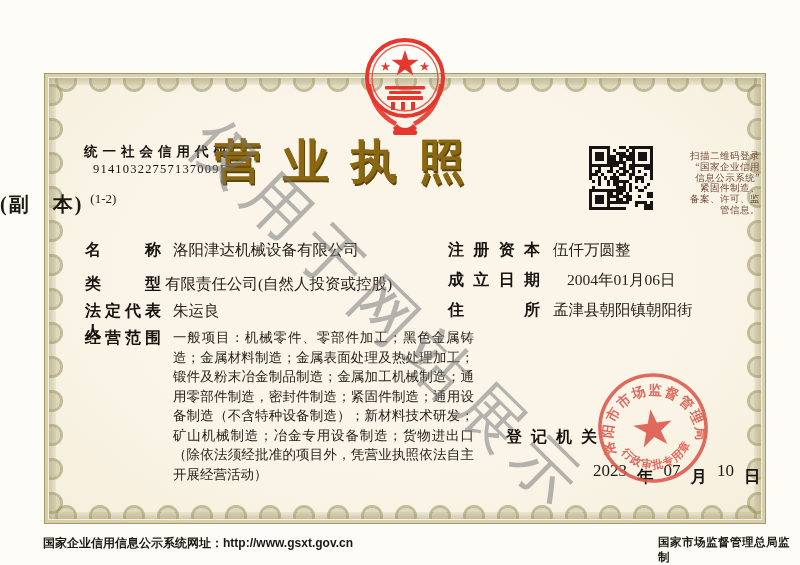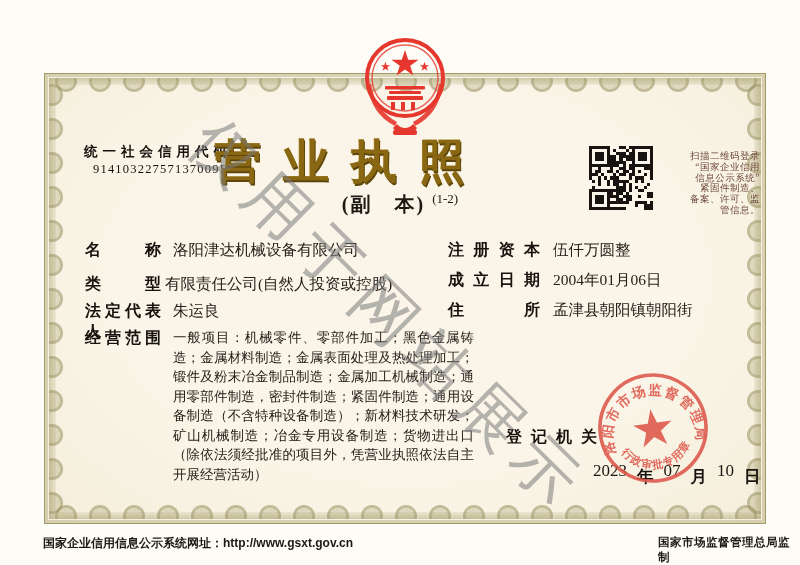--- a/index.html
+++ b/index.html
@@ -48,21 +48,21 @@
   .code-value{
     position:absolute;left:93px;top:162px;z-index:3;
     font-size:12.5px;letter-spacing:1.2px;color:#16120d;
   }
   .title{
     position:absolute;left:0;top:131px;width:680px;text-align:center;z-index:3;
     font-size:46px;font-weight:bold;letter-spacing:22px;text-indent:22px;
     color:#8a6712;text-shadow:1px 1.5px 0 #5e460a, -0.5px -0.5px 0 #b1933e;
   }
   .subtitle{
-    position:absolute;left:0;top:191px;width:800px;text-align:center;z-index:3;
+    position:absolute;left:0;top:191px;width:800px;text-align:left;z-index:3;
     font-size:20px;font-weight:bold;color:#1c1812;letter-spacing:2px;
   }
   .subtitle sup{font-size:13px;font-weight:normal;letter-spacing:0;vertical-align:8px;}
   .qr{position:absolute;left:589px;top:146px;z-index:3;}
   .qr-caption{
     position:absolute;left:668px;top:151px;width:92px;z-index:3;
     font-size:9.5px;line-height:10.8px;color:#6b4438;letter-spacing:.5px;text-align:right;
   }
   .qr-caption div:first-child{text-indent:9px;}
   
@@ -348,21 +348,21 @@
   <span class="jlabel w-left">经营范围</span>
   <span class="scope-val" style="margin-left:8px;">一般项目：机械零件、零部件加工；黑色金属铸造；金属材料制造；金属表面处理及热处理加工；锻件及粉末冶金制品制造；金属加工机械制造；通用零部件制造，密封件制造；紧固件制造；通用设备制造（不含特种设备制造）；新材料技术研发；矿山机械制造；冶金专用设备制造；货物进出口（除依法须经批准的项目外，凭营业执照依法自主开展经营活动）</span>
 </div>
 
 <div class="row" style="left:448px;top:240px;">
   <span class="jlabel w-right">注册资本</span>
   <span class="fval" style="margin-left:9px;">伍仟万圆整</span>
 </div>
 <div class="row" style="left:448px;top:270px;">
   <span class="jlabel w-right">成立日期</span>
-  <span class="fval" style="margin-left:9px;">2004年01月06日</span>
+  <span class="fval" style="margin-left:23px;">2004年01月06日</span>
 </div>
 <div class="row" style="left:448px;top:300px;">
   <span class="jlabel w-right">住所</span>
   <span class="fval" style="margin-left:9px;">孟津县朝阳镇朝阳街</span>
 </div>
 
 <div class="reg-label">登记机关</div>
 
 <div class="stamp">
   <svg width="118" height="118" viewBox="0 0 118 118">

